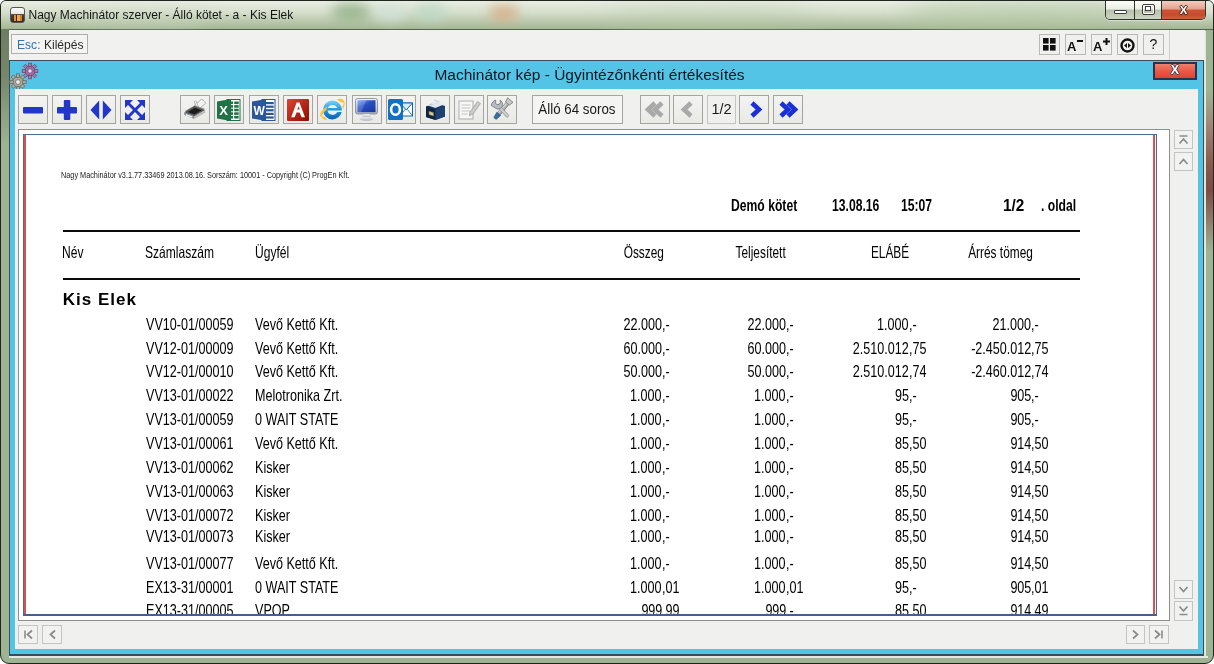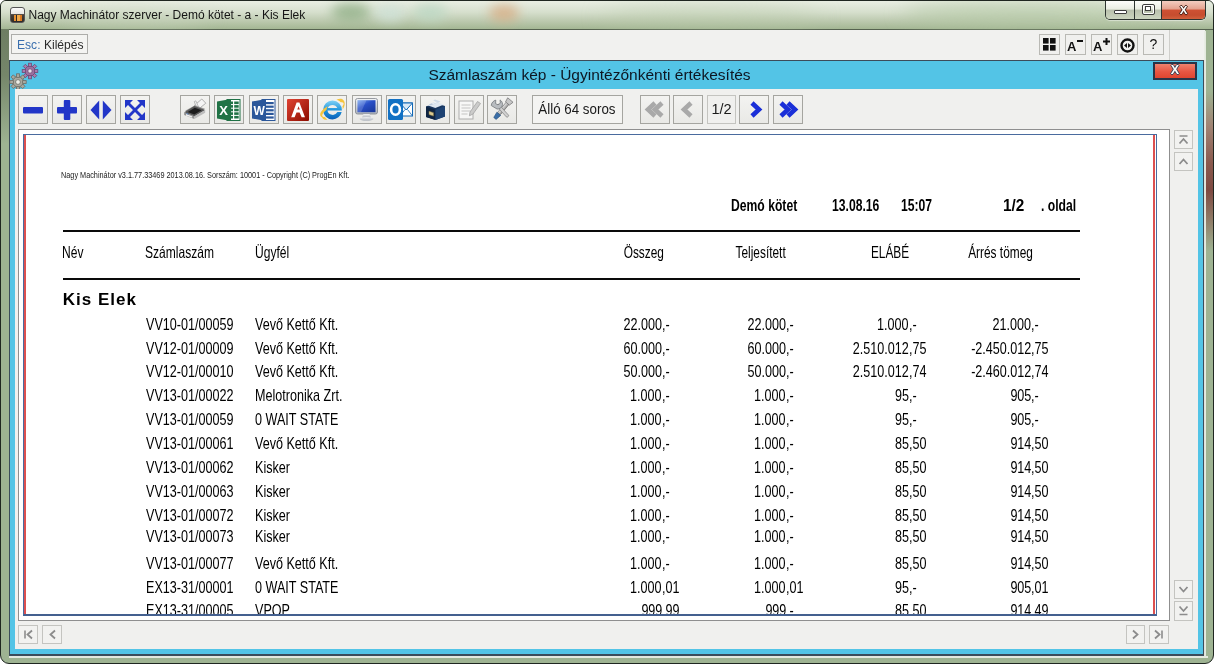--- a/index.html
+++ b/index.html
@@ -61,21 +61,21 @@
   <div id="tbar">
     <div class="blob" style="left:330px;top:2px;width:40px;height:18px;background:#8fae85;opacity:.8"></div>
     <div class="blob" style="left:374px;top:4px;width:30px;height:16px;background:#cfe2d8;opacity:.9"></div>
     <div class="blob" style="left:412px;top:3px;width:34px;height:17px;background:#bcd8c4;opacity:.85"></div>
     <div class="blob" style="left:488px;top:4px;width:30px;height:16px;background:#d8a97e;opacity:.8"></div>
     <div class="blob" style="left:900px;top:0px;width:260px;height:26px;background:#aec49e;opacity:.6;filter:blur(10px)"></div>
     <div class="blob" style="left:600px;top:6px;width:220px;height:20px;background:#b6c8a6;opacity:.5;filter:blur(12px)"></div>
     <div class="blob" style="left:60px;top:8px;width:150px;height:18px;background:#cdd9c2;opacity:.5;filter:blur(10px)"></div>
   </div>
   <div id="ticon"></div>
-  <div id="ttext">Nagy Machinátor szerver - Demó kötet - a - Kis Elek</div>
+  <div id="ttext">Nagy Machinátor szerver - Álló kötet - a - Kis Elek</div>
   <div id="fLd" style="position:absolute;left:0;top:28px;width:8px;height:115px;background:linear-gradient(180deg,#6d7d62 0%,#75866a 40%,rgba(158,179,146,0) 100%)"></div>
   <div id="fRr" style="position:absolute;right:0;top:90px;width:8px;height:160px;background:linear-gradient(180deg,rgba(158,179,146,0) 0%,#a08474 22%,#8a5a4e 45%,#7e4a42 62%,#8f7a66 80%,rgba(158,179,146,0) 100%)"></div>
   <div id="stripR" style="position:absolute;right:6.6px;top:30px;width:2px;height:625px;background:#e8ece4;opacity:.95;z-index:6"></div>
   <div id="stripB" style="position:absolute;left:8px;bottom:5.4px;width:1199px;height:2px;background:#e8ece4;opacity:.95;z-index:6"></div>
   <div id="caps">
     <div class="cap" id="cap-min">
         <i></i>
       </div>
     <div class="cap" id="cap-max">
         <i></i>
@@ -111,21 +111,21 @@
       <div class="tb2" style="left:1108.5px">
           <svg width="15" height="15" viewBox="0 0 15 15" style="margin:2.5px auto 0">
             <circle cx="7.5" cy="7.5" r="6" fill="none" stroke="#111" stroke-width="2.4"></circle>
             <path d="M4 7.5l3-2.6v5.2zM11 7.5l-3-2.6v5.2z" fill="#111"></path>
           </svg>
         </div>
       <div class="tb2" style="left:1134.5px;font-size:14px;padding-top:1px">?</div>
       <div id="sep2"></div>
     </div>
     <div id="iwin">
-      <div id="ititle"><span style="display:inline-block;transform:translateX(-17px)">Számlaszám kép - Ügyintézőnkénti értékesítés</span></div>
+      <div id="ititle"><span style="display:inline-block;transform:translateX(-17px)">Machinátor kép - Ügyintézőnkénti értékesítés</span></div>
       <div id="gears">
           <svg width="36" height="32" viewBox="0 0 36 32">
 <g fill="#9b6fa0" stroke="#6d4a74" stroke-width="0.8">
 <circle cx="22" cy="11" r="5.2"></circle>
 <g fill="#a87cb0">
                 <rect x="20.6" y="3.2" width="2.8" height="3.4"></rect>
                 <rect x="20.6" y="15.4" width="2.8" height="3.4"></rect>
                 <rect x="14.2" y="9.6" width="3.4" height="2.8"></rect>
                 <rect x="26.4" y="9.6" width="3.4" height="2.8"></rect>
                 <rect x="15.9" y="4.9" width="3" height="3" transform="rotate(45 17.4 6.4)"></rect>

